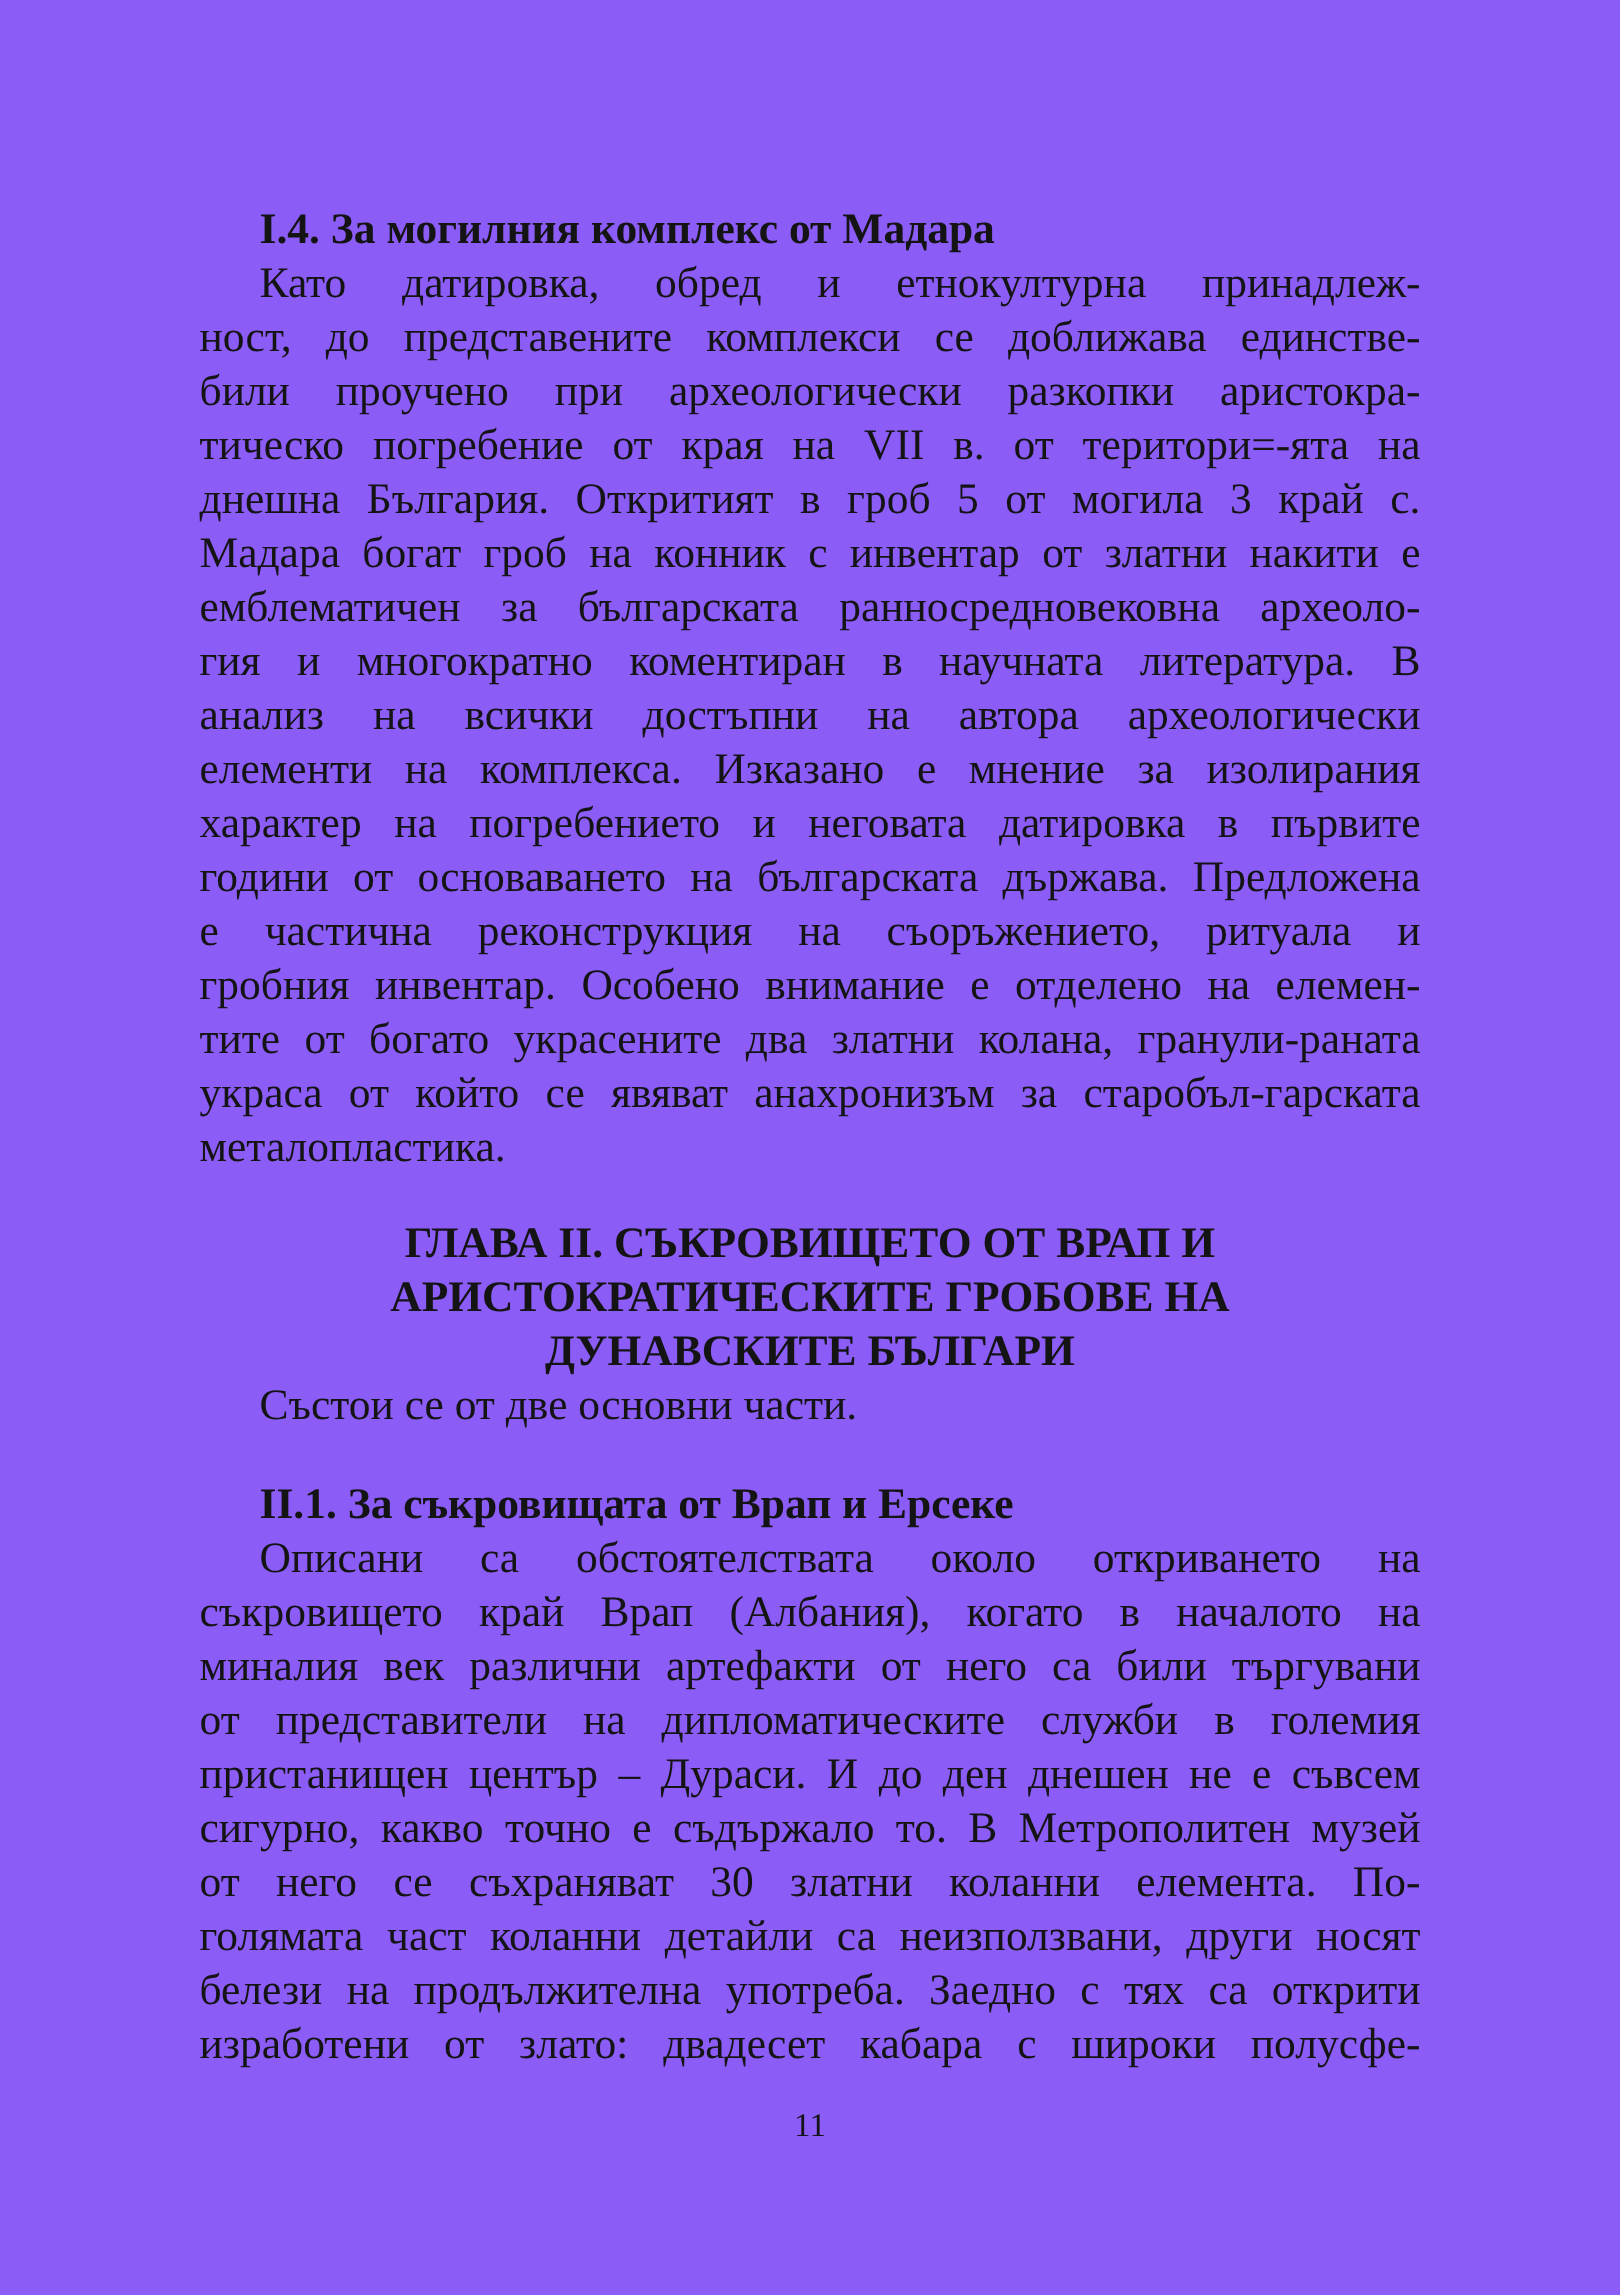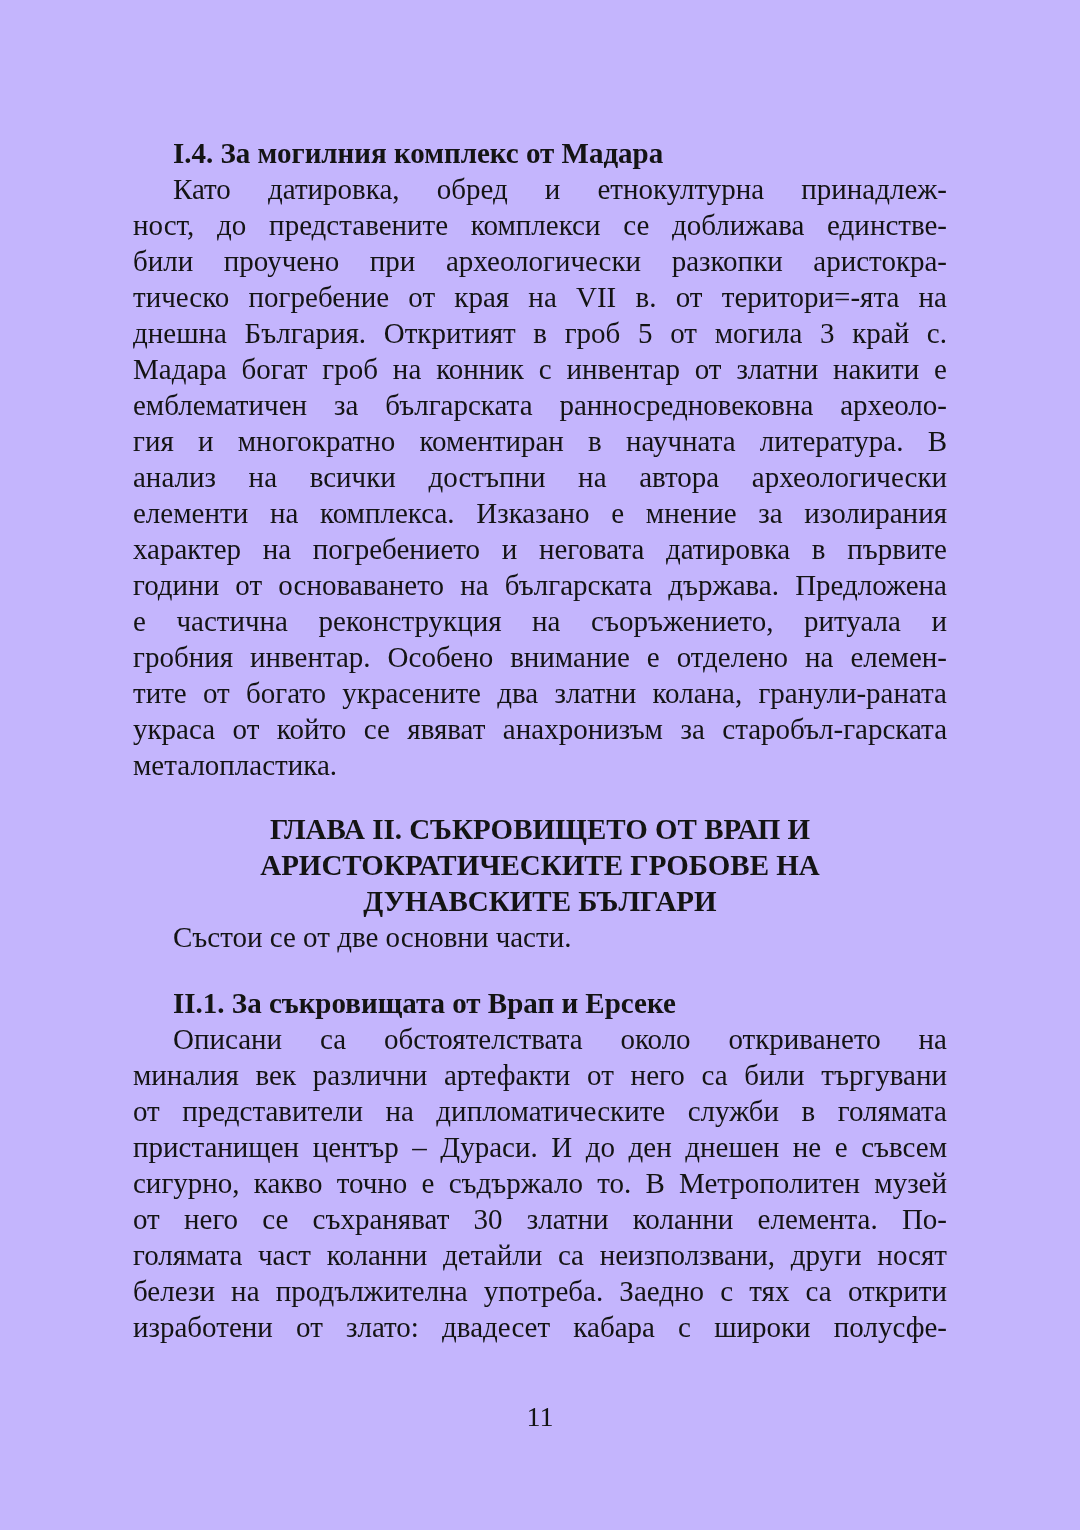--- a/index.html
+++ b/index.html
@@ -5,21 +5,21 @@
   html, body {
     margin: 0;
     padding: 0;
     background: #e8e8e8;
   }
   .page {
     position: relative;
     width: 1080px;
     height: 1530px;
     margin: 0 auto;
-    background: #c4b5fd;
+    background: #8b5cf6;
     overflow: hidden;
     font-family: "Liberation Serif", "DejaVu Serif", serif;
     color: #141414;
   }
   .textblock {
     position: absolute;
     left: 133px;
     top: 135px;
     width: 814px;
     font-size: 29px;
@@ -59,21 +59,21 @@
     padding-left: 40px;
     white-space: nowrap;
     margin-top: 30px;
   }
   .pagenum {
     position: absolute;
     top: 1398px;
     left: 0;
     width: 100%;
     text-align: center;
-    font-size: 28px;
+    font-size: 22px;
     line-height: 38px;
   }
 </style>
 </head>
 <body>
 
 <div class="page">
   <div class="textblock">
 
     <div class="section-heading">I.4. За могилния комплекс от Мадара</div>
@@ -103,22 +103,23 @@
         <div class="line">АРИСТОКРАТИЧЕСКИТЕ ГРОБОВЕ НА</div>
         <div class="line">ДУНАВСКИТЕ БЪЛГАРИ</div>
       </div>
 
     <div class="plain-line">Състои се от две основни части.</div>
 
     <div class="subsection-heading">II.1. За съкровищата от Врап и Ерсеке</div>
 
     <div class="para">
         <div class="line">Описани са обстоятелствата около откриването на</div>
+        <div class="line">съкровището край Врап (Албания), когато в началото на</div>
         <div class="line">миналия век различни артефакти от него са били търгувани</div>
-        <div class="line">от представители на дипломатическите служби в голямата</div>
+        <div class="line">от представители на дипломатическите служби в големия</div>
         <div class="line">пристанищен център – Дураси. И до ден днешен не е съвсем</div>
         <div class="line">сигурно, какво точно е съдържало то. В Метрополитен музей</div>
         <div class="line">от него се съхраняват 30 златни коланни елемента. По-</div>
         <div class="line">голямата част коланни детайли са неизползвани, други носят</div>
         <div class="line">белези на продължителна употреба. Заедно с тях са открити</div>
         <div class="line">изработени от злато: двадесет кабара с широки полусфе-</div>
       </div>
 
   </div>
 

